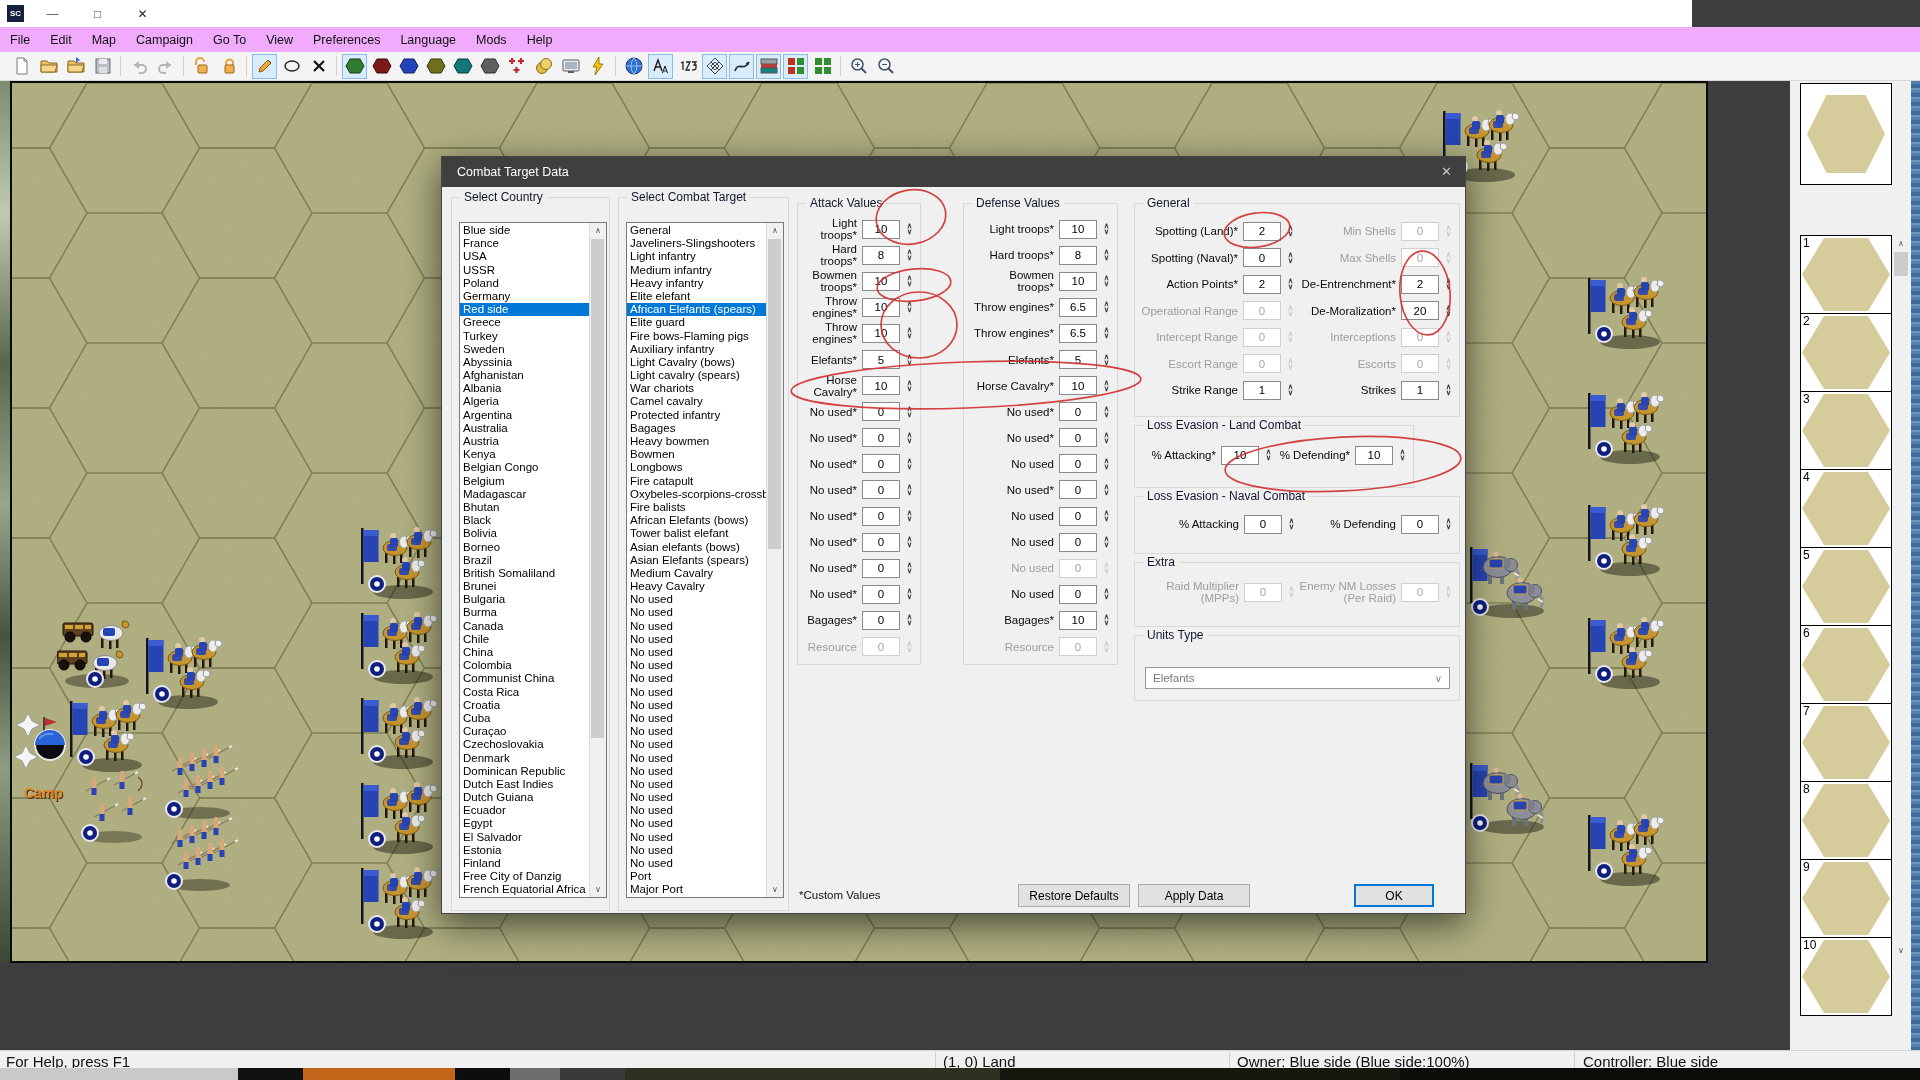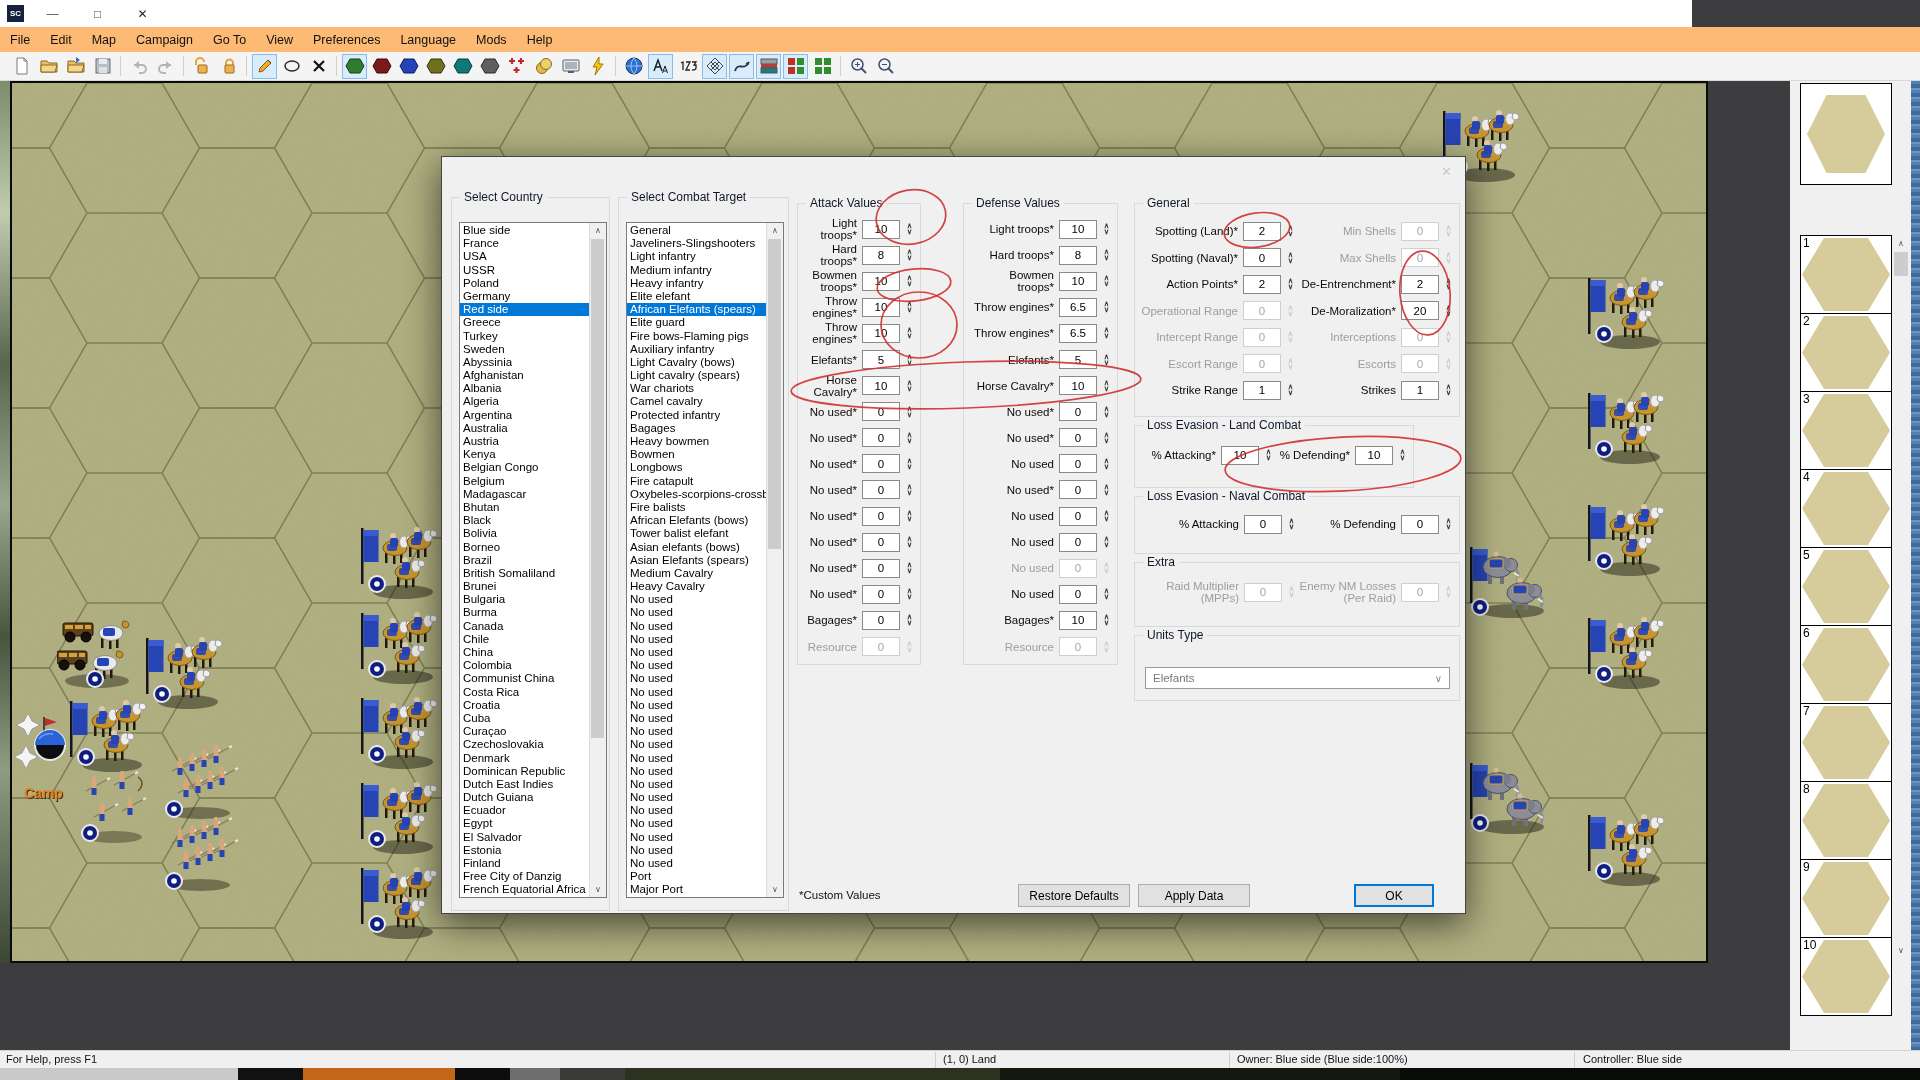--- a/index.html
+++ b/index.html
@@ -7,21 +7,21 @@
        font-family:"Liberation Sans",sans-serif;background:#3d3d40;}
   
   .titlebar{position:absolute;top:0;left:0;width:1692px;height:27px;background:#fff;
             display:flex;align-items:center;border-bottom:1px solid #e6e6e6;}
   .appicon{width:17px;height:17px;margin:0 6px 0 7px;background:#16213f;color:#fff;
            font-size:8px;font-weight:bold;display:flex;align-items:center;justify-content:center;}
   .wtitle{font-size:12px;color:#333;flex:1;white-space:nowrap;overflow:hidden;}
   .wctl{width:45px;height:27px;display:flex;align-items:center;justify-content:center;
         color:#555;font-size:12px;}
   .wctl.close{color:#222;}
-  .menubar{position:absolute;top:27px;left:0;width:1920px;height:25px;background:#fdba74;
+  .menubar{position:absolute;top:27px;left:0;width:1920px;height:25px;background:#f0abfc;
            display:flex;align-items:center;}
   .menu-item{padding:0 10px;font-size:12.5px;color:#111;}
   .toolbar{position:absolute;top:52px;left:0;width:1920px;height:29px;background:#f4f4f4;
            border-bottom:1px solid #d8d8d8;display:flex;align-items:center;padding-left:8px;box-sizing:border-box;}
   .tbtn{width:25px;height:25px;margin:0 1px;display:flex;align-items:center;justify-content:center;
         border:1px solid transparent;box-sizing:border-box;}
   .tbtn.sel{background:#d9ecfb;border-color:#89bce8;}
   .tsep{width:1px;height:20px;background:#cfcfcf;margin:0 4px;}
   
   .left-sliver{position:absolute;left:0;top:81px;width:10px;height:882px;
@@ -39,21 +39,21 @@
   .slot .hexshape{position:absolute;left:1px;top:2px;width:88px;height:73px;}
   .slot .num{position:absolute;left:2px;top:0px;font-size:12px;color:#000;z-index:2;}
   .sb-scroll{position:absolute;left:103px;top:154px;width:16px;height:723px;background:#f0f0f0;}
   .sb-scroll .arr{position:absolute;left:0;width:16px;height:16px;font-size:8px;color:#555;
                   display:flex;align-items:center;justify-content:center;}
   .sb-scroll .thumb{position:absolute;left:1px;top:17px;width:14px;height:24px;background:#cdcdcd;}
   .blue-strip{position:absolute;left:1911px;top:81px;width:9px;height:969px;
      background:repeating-linear-gradient(180deg,#5581b2 0 3px,#3e6b9e 3px 7px,#6f94bd 7px 9px);}
   
   .statusbar{position:absolute;top:1050px;left:0;width:1920px;height:18px;background:#f0f0f0;
-             border-top:1px solid #d2d2d2;font-size:11px;color:#111;}
+             border-top:1px solid #d2d2d2;font-size:15px;color:#111;}
   .statusbar span{position:absolute;top:2px;white-space:nowrap;}
   .statusbar .div{position:absolute;top:1px;width:1px;height:16px;background:#cfcfcf;}
   .taskstrip{position:absolute;top:1068px;left:0;width:1920px;height:12px;
      background:linear-gradient(90deg,#c9c9c9 0 238px,#111 238px 303px,#c4661a 303px 455px,#0d0d0d 455px 510px,
        #6e6e6e 510px 560px,#3a3a38 560px 625px,#2c3120 625px 1000px,#15180f 1000px 1400px,#0a0c07 1400px 1920px);}
   
   .dialog{position:absolute;left:441px;top:156px;width:1025px;height:758px;background:#f0f0f0;
           border:1px solid #454545;box-shadow:0 10px 34px rgba(0,0,0,.6);box-sizing:border-box;z-index:20;}
   .dlg-title{height:30px;background:#3f3f3f;color:#fff;font-size:12.5px;display:flex;align-items:center;
              padding-left:15px;}
@@ -630,20 +630,23 @@
       </div>
     <div class="sb-scroll">
       <div class="arr" style="top:0">∧</div>
       <div class="thumb"></div>
       <div class="arr" style="bottom:0">∨</div>
     </div>
   </div>
   <div class="blue-strip"></div>
 
   <div class="dialog">
+    <div class="dlg-title">
+      <span>Combat Target Data</span>
+    </div>
     <div class="dlg-close">✕</div>
 
     <div class="group" style="left:9px;top:40px;width:159px;height:714px;">
       <div class="glabel">Select Country</div>
       <div class="listbox" style="left:7px;top:24px;width:148px;height:676px;">
         <div class="list-items" id="country-items">
             <div class="list-item">Blue side</div>
             <div class="list-item">France</div>
             <div class="list-item">USA</div>
             <div class="list-item">USSR</div>

